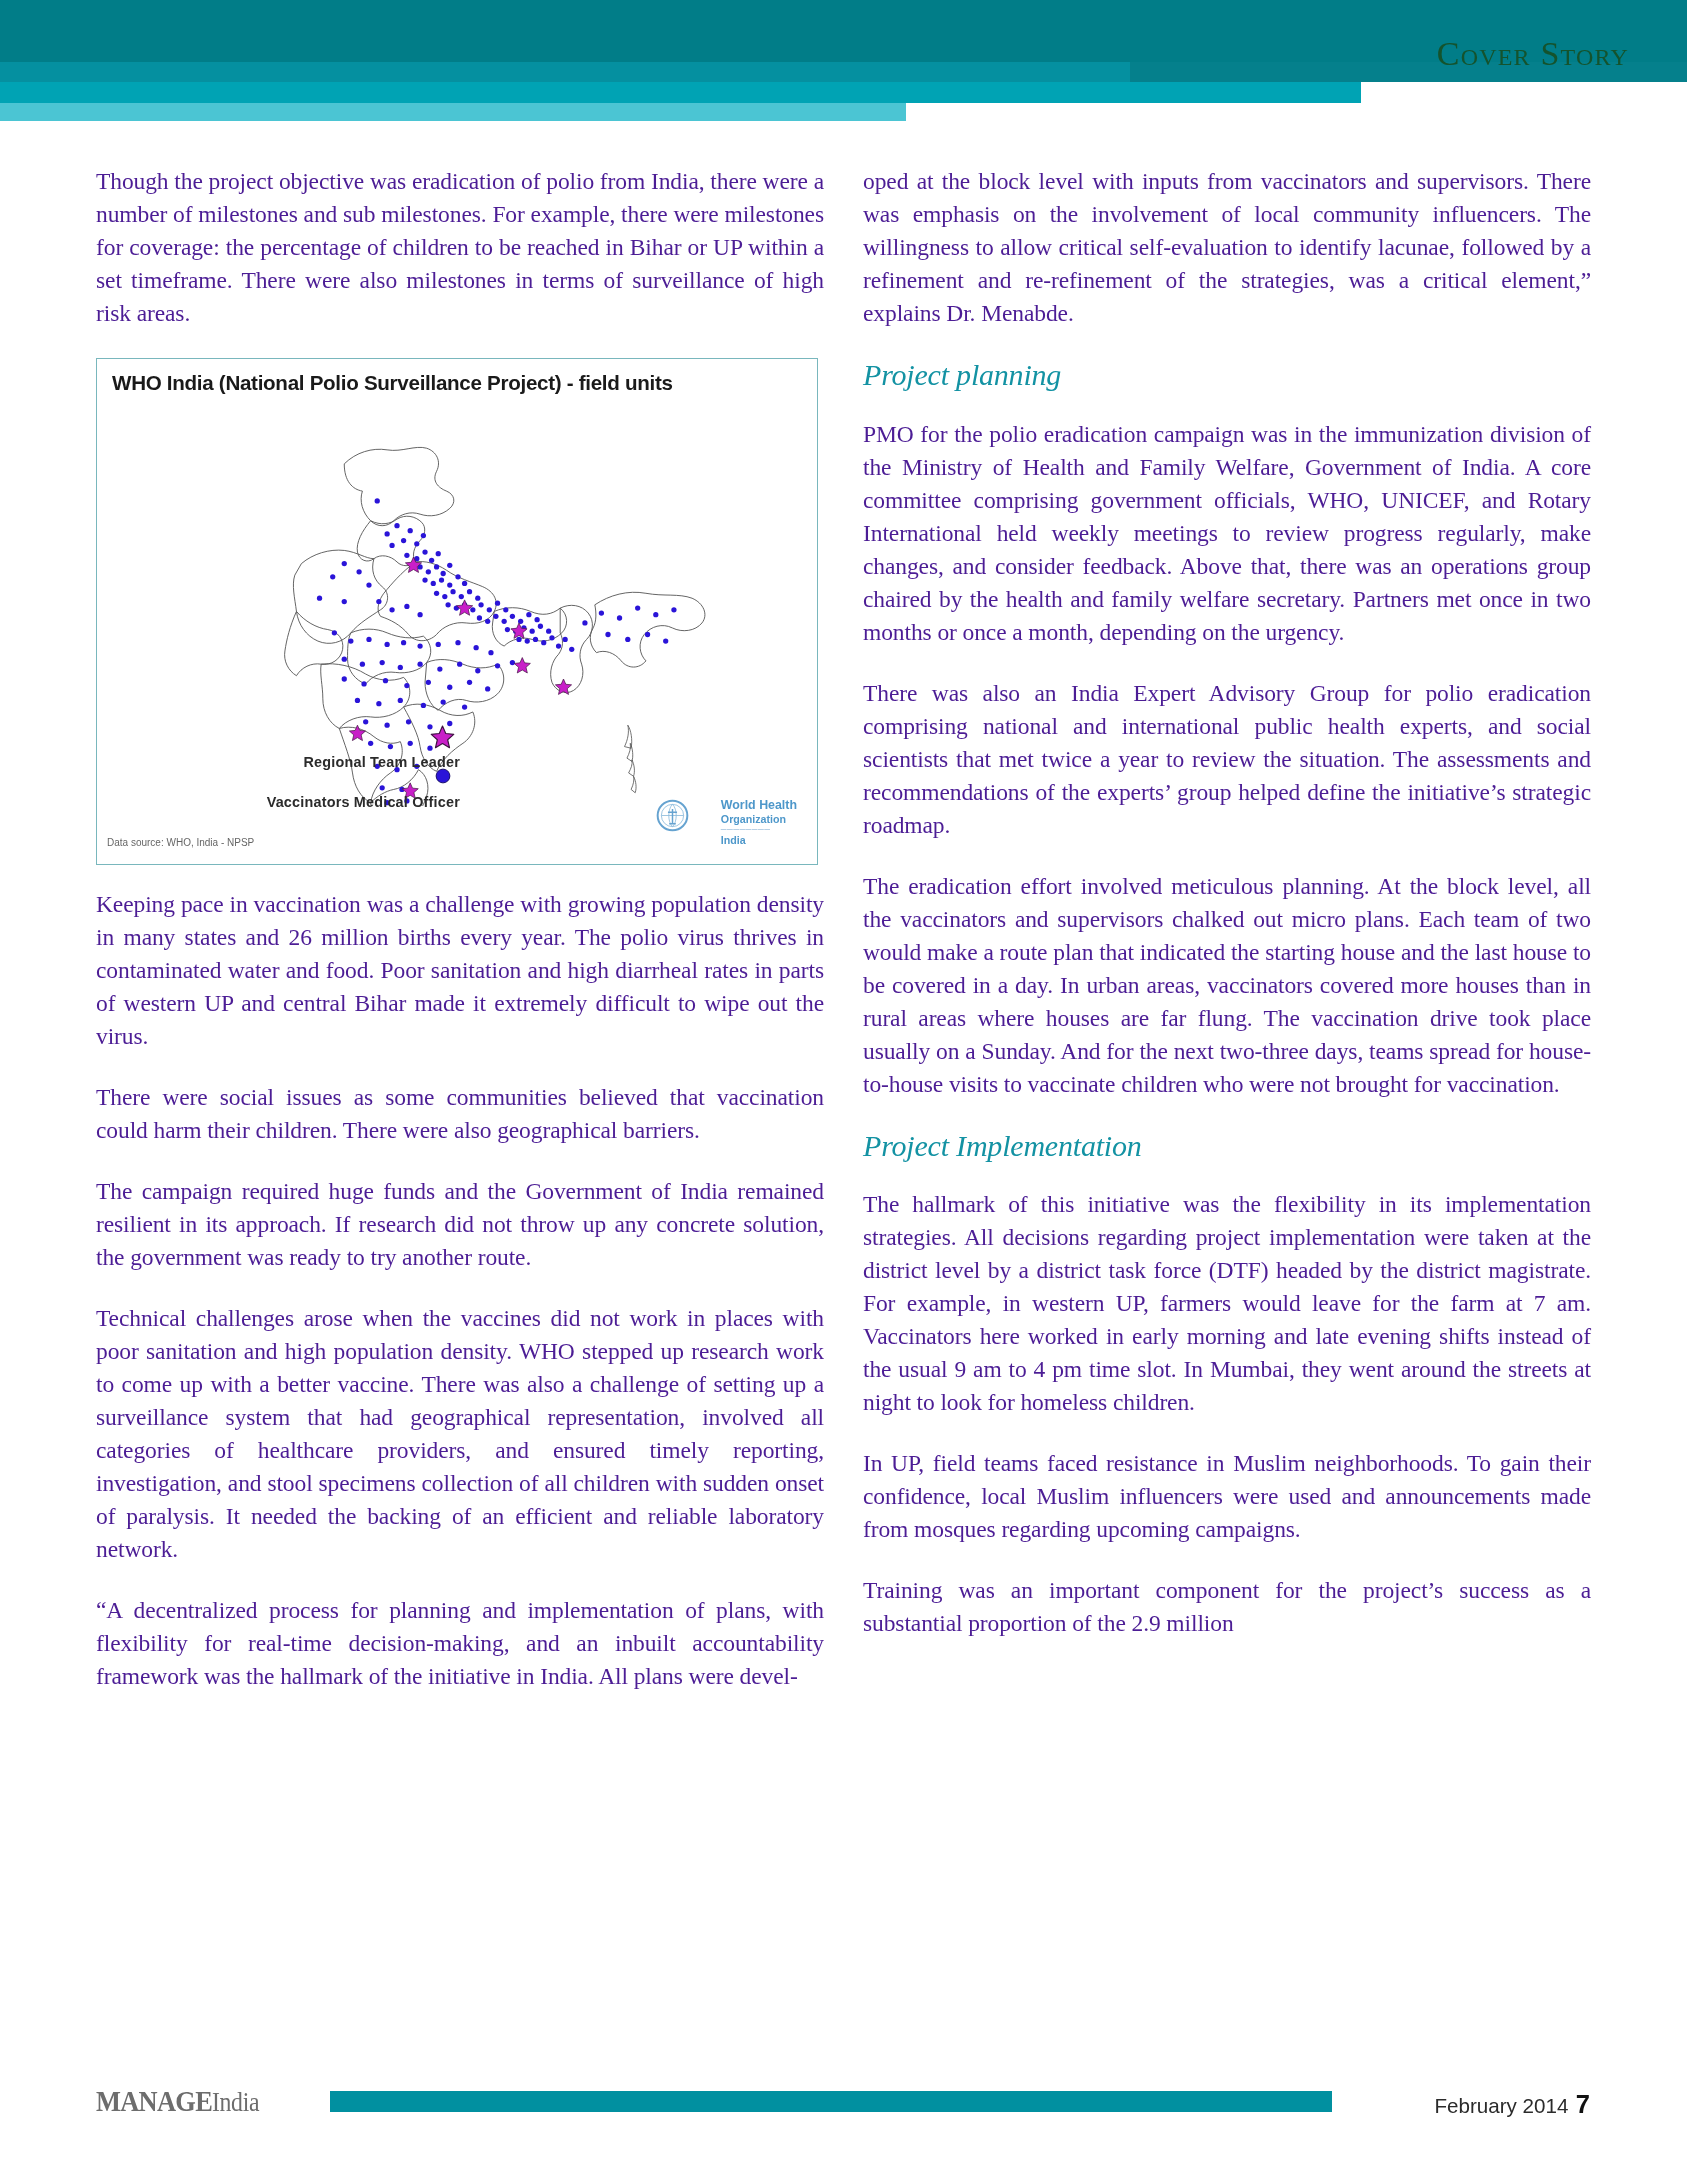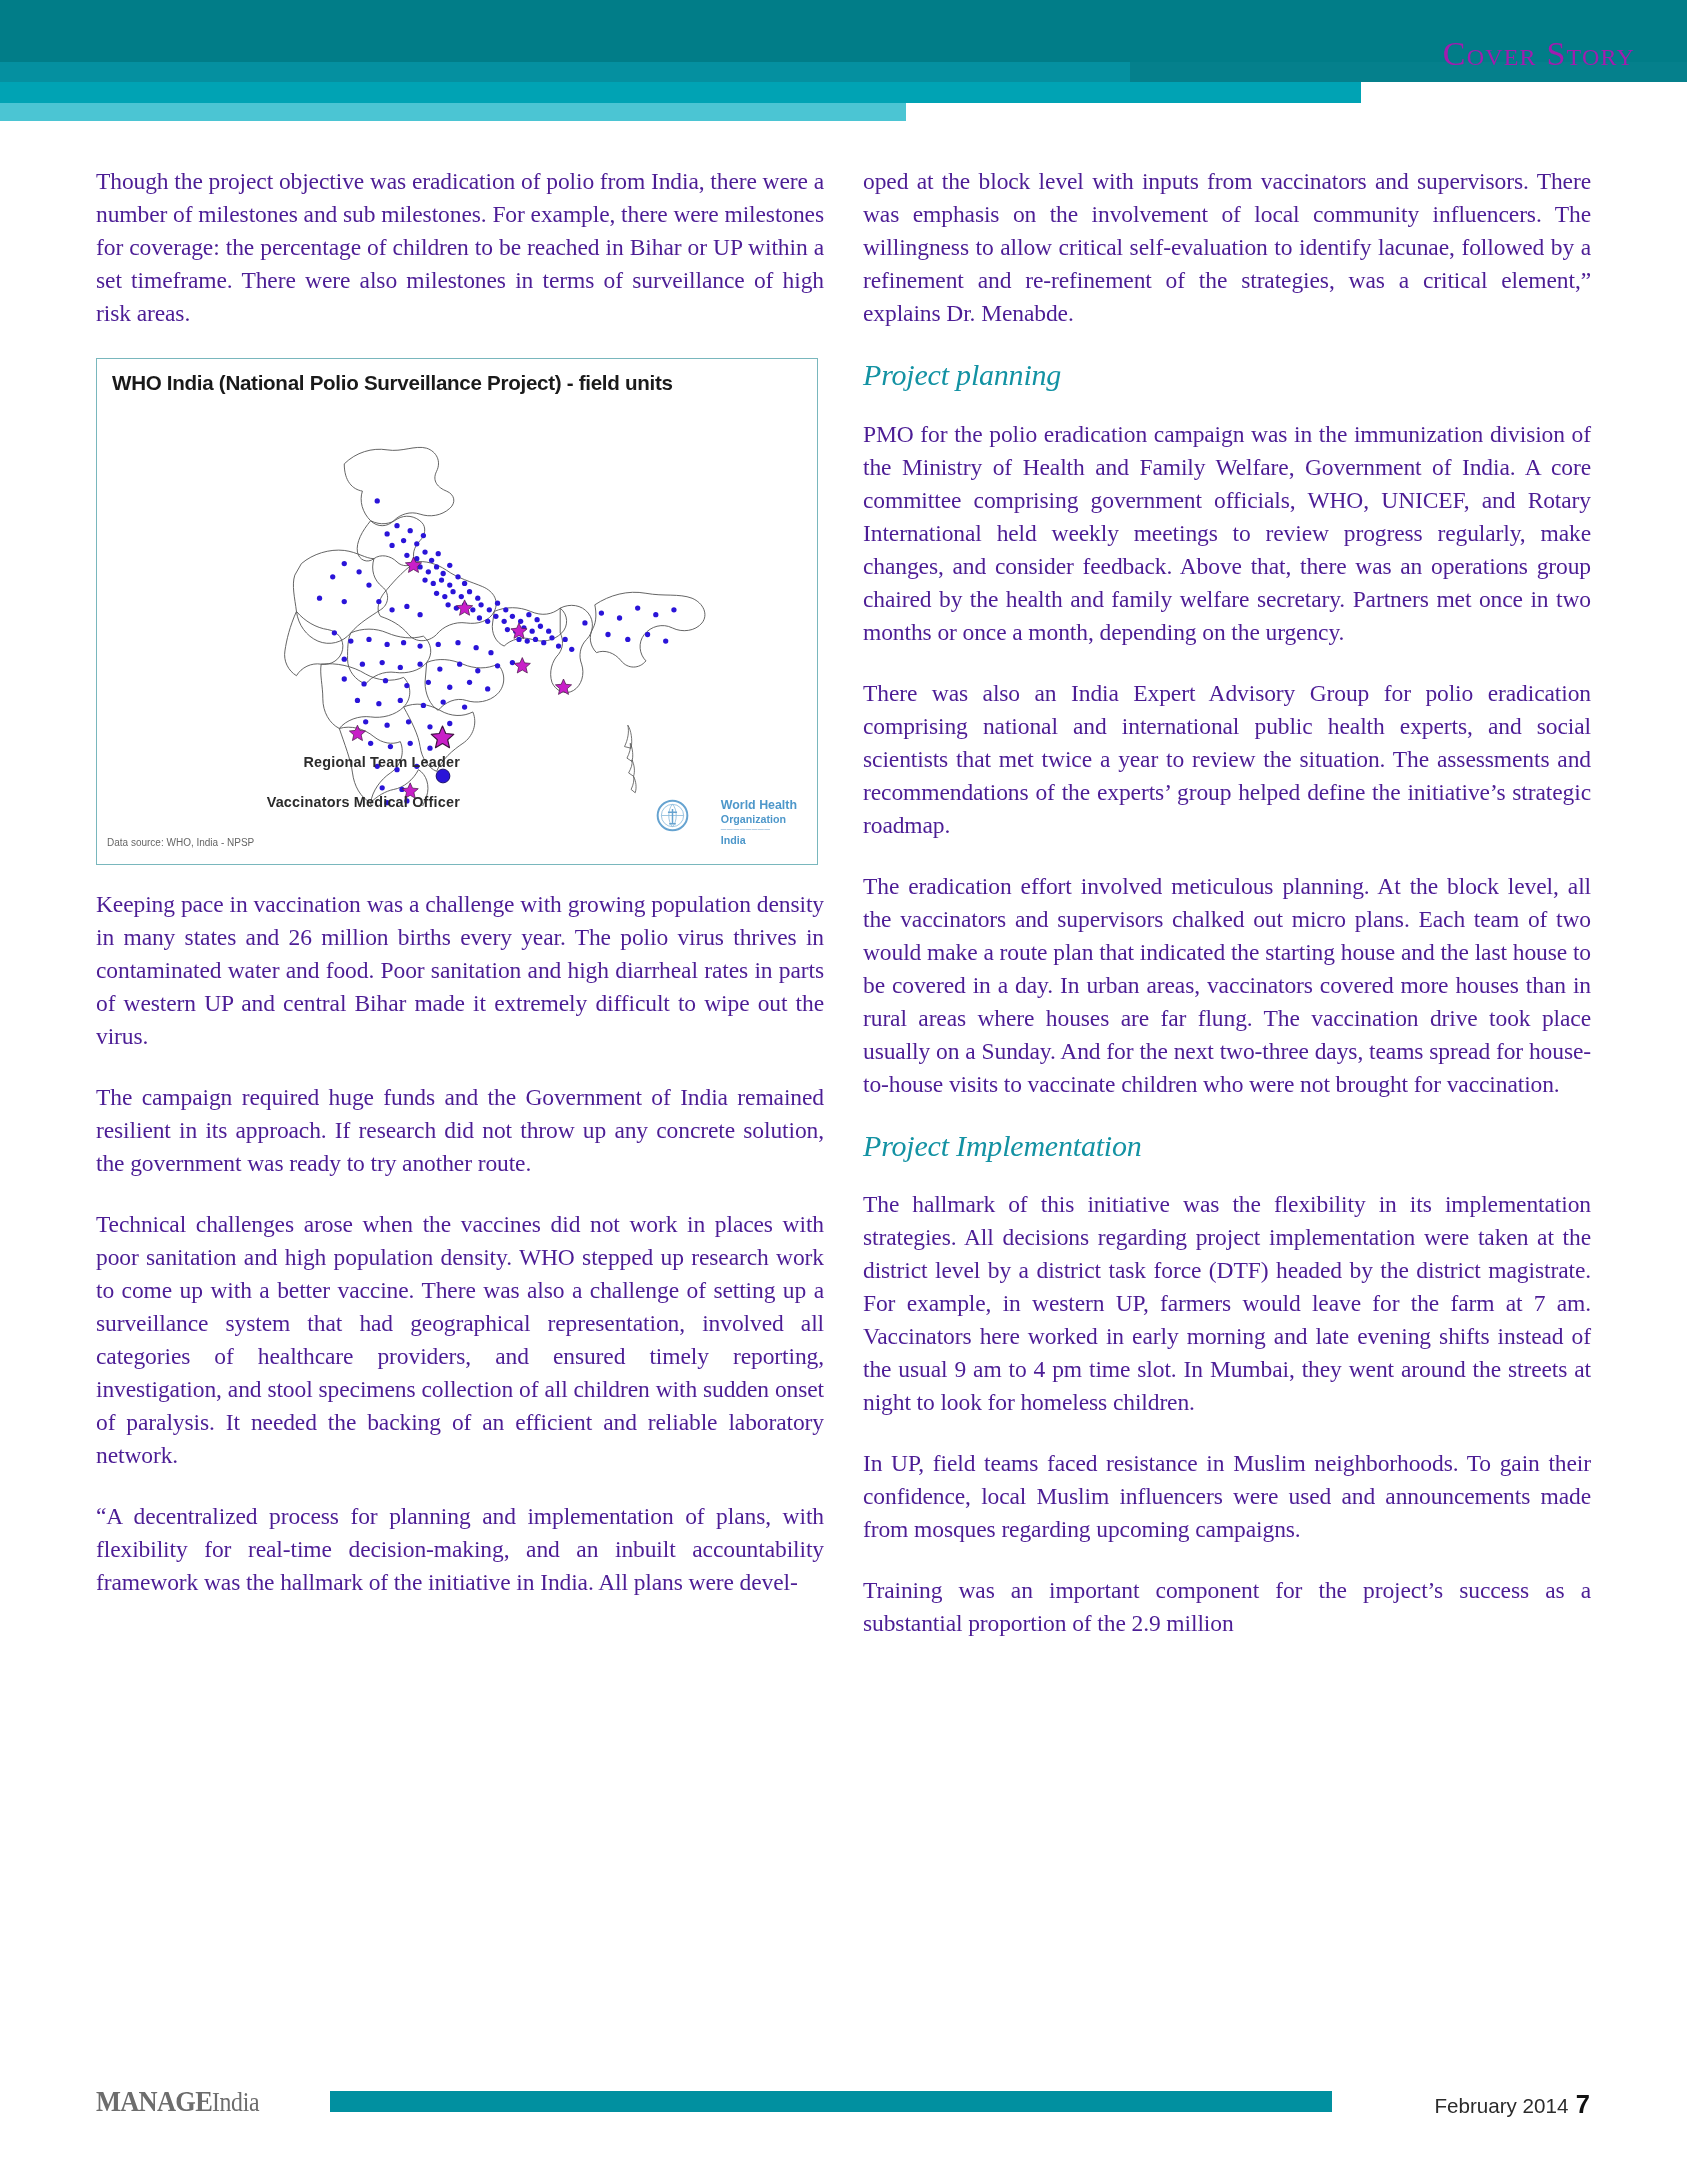--- a/index.html
+++ b/index.html
@@ -28,22 +28,22 @@
   }
   .band-dark   { top: 0;   width: 1687px; height: 62px;  background: #017d88; }
   .band-mid    { top: 62px;  width: 1130px; height: 20px; background: #0590a0; }
   .band-mid-r  { top: 62px;  left: 1130px; width: 557px; height: 20px; background: #05808c; }
   .band-bright { top: 82px;  width: 1361px; height: 21.4px; background: #00a3b4; }
   .band-light  { top: 103px; width: 906px; height: 18px; background: #4bc5d3; }
 
   #cover-story-title {
     position: absolute;
     top: 37px;
-    right: 52px;
-    color: #a21caf;
+    right: 58px;
+    color: #14532d;
     font-family: "Liberation Serif", serif;
     font-size: 34px;
     font-variant: small-caps;
     letter-spacing: 1.2px;
     font-weight: 400;
     line-height: 1;
     white-space: nowrap;
   }
 
   
@@ -529,20 +529,21 @@
             <span>World Health</span>
             <span id="who-logo-sub">Organization</span>
             <span id="who-logo-rule">————————</span>
             <span id="who-logo-sub">India</span>
           </div>
         </div>
       </div>
 
 
       <p class="para">Keeping pace in vaccination was a challenge with growing population density in many states and 26 million births every year. The polio virus thrives in contaminated water and food. Poor sanitation and high diarrheal rates in parts of western UP and central Bihar made it extremely difficult to wipe out the virus.</p>
+      <p class="para">There were social issues as some communities believed that vaccination could harm their children. There were also geographical barriers.</p>
       <p class="para">The campaign required huge funds and the Government of India remained resilient in its approach. If research did not throw up any concrete solution, the government was ready to try another route.</p>
       <p class="para">Technical challenges arose when the vaccines did not work in places with poor sanitation and high population density. WHO stepped up research work to come up with a better vaccine. There was also a challenge of setting up a surveillance system that had geographical representation, involved all categories of healthcare providers, and ensured timely reporting, investigation, and stool specimens collection of all children with sudden onset of paralysis. It needed the backing of an efficient and reliable laboratory network.</p>
 
 
       <p class="para">“A decentralized process for planning and implementation of plans, with flexibility for real-time decision-making, and an inbuilt accountability framework was the hallmark of the initiative in India. All plans were devel-</p>
     </div>
 
     <div class="col">
 
       <p class="para">oped at the block level with inputs from vaccinators and supervisors. There was emphasis on the involvement of local community influencers. The willingness to allow critical self-evaluation to identify lacunae, followed by a refinement and re-refinement of the strategies, was a critical element,” explains Dr. Menabde.</p>

